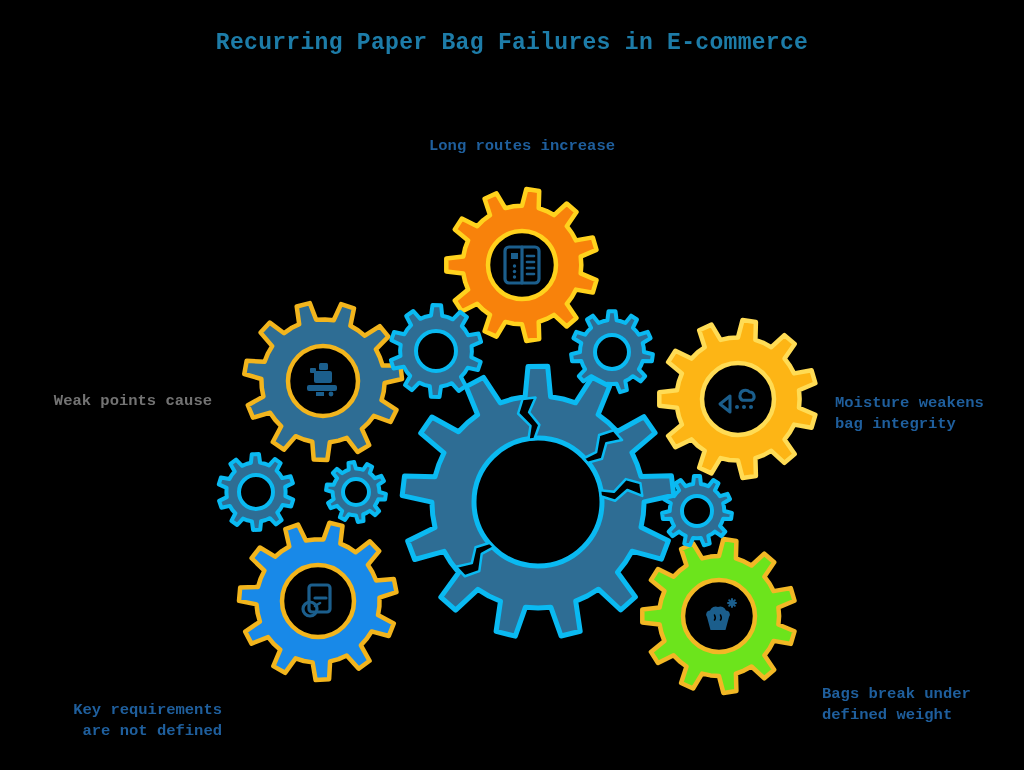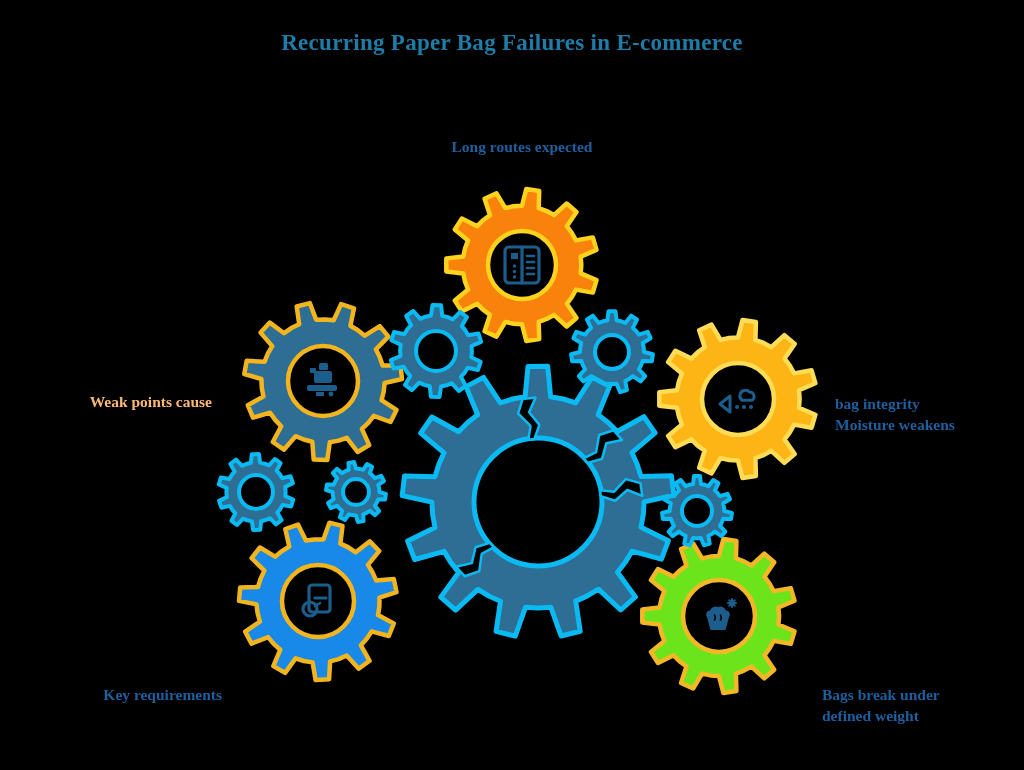--- a/index.html
+++ b/index.html
@@ -1,26 +1,26 @@
 <!DOCTYPE html>
 <html><head>
 <meta charset="utf-8">
 <style>
   html,body{margin:0;padding:0;background:#000;}
   .stage{position:relative;width:1024px;height:770px;overflow:hidden;background:#000;
-         font-family:Liberation Serif, serif;}
+         font-family:Liberation Mono, monospace;}
   .title{position:absolute;top:30px;left:0;right:0;text-align:center;
          font-size:23px;font-weight:800;letter-spacing:.3px;}
   svg.canvas{position:absolute;left:0;top:0;}
   .gear-label{position:absolute;font-size:15.5px;font-weight:700;line-height:21px;}
   .gear-label .ln{display:block;}
   .lbl-top{left:392px;top:136px;width:260px;text-align:center;}
   .lbl-left{left:30px;top:391px;width:182px;text-align:right;}
   .lbl-right{left:835px;top:393px;width:190px;text-align:left;}
-  .lbl-bl{left:40px;top:684px;width:182px;text-align:right;}
+  .lbl-bl{left:40px;top:700px;width:182px;text-align:right;}
   .lbl-br{left:822px;top:684px;width:190px;text-align:left;}
 </style>
 </head>
 <body>
 
 <div class="stage" style="background: rgb(0, 0, 0);">
 
   <div class="title" style="color: rgb(29, 124, 168);">Recurring Paper Bag Failures in E-commerce</div>
 
   <svg class="canvas" width="1024" height="770" viewBox="0 0 1024 770">
@@ -73,34 +73,35 @@
         <line x1="-3" y1="5" x2="2" y2="2" stroke-width="2.6"></line>
       </g>
       <g transform="translate(719,616)" stroke="#1B5E8C" fill="none" stroke-linecap="round">
         <path d="M -12,1 a4,4 0 0 1 3,-6.5 a6,6 0 0 1 8,-3.5 a6,6 0 0 1 8,3.5 a4,4 0 0 1 3,6.5 l-3.5,13 h-15 z" fill="#1B5E8C" stroke="none"></path>
         <path d="M -4.5,-1 q1.5,3 0,5 M 1.5,-1 q1.5,3 0,5" stroke="#000" stroke-width="1.6"></path>
         <path d="M 13,-17 v8 M 9,-13 h8 M 10.2,-15.8 l5.6,5.6 M 15.8,-15.8 l-5.6,5.6" stroke-width="2"></path>
       </g>
     </svg>
 
   <div class="gear-label lbl-top" style="color: rgb(31, 95, 157);">
-    <span class="ln">Long routes expected</span>
+    <span class="ln">Long routes increase</span>
   </div>
 
-  <div class="gear-label lbl-left" style="color: #fdba74;">
+  <div class="gear-label lbl-left" style="color: #737373;">
     <span class="ln">Weak points cause</span>
   </div>
 
   <div class="gear-label lbl-right" style="color: rgb(31, 95, 157);">
+    <span class="ln">Moisture weakens</span>
     <span class="ln">bag integrity</span>
-    <span class="ln">Moisture weakens</span>
   </div>
 
   <div class="gear-label lbl-bl" style="color: rgb(31, 95, 157);">
     <span class="ln">Key requirements</span>
+    <span class="ln">are not defined</span>
   </div>
 
   <div class="gear-label lbl-br" style="color: rgb(31, 95, 157);">
     <span class="ln">Bags break under</span>
     <span class="ln">defined weight</span>
   </div>
 
 </div>
 
 </body></html>

